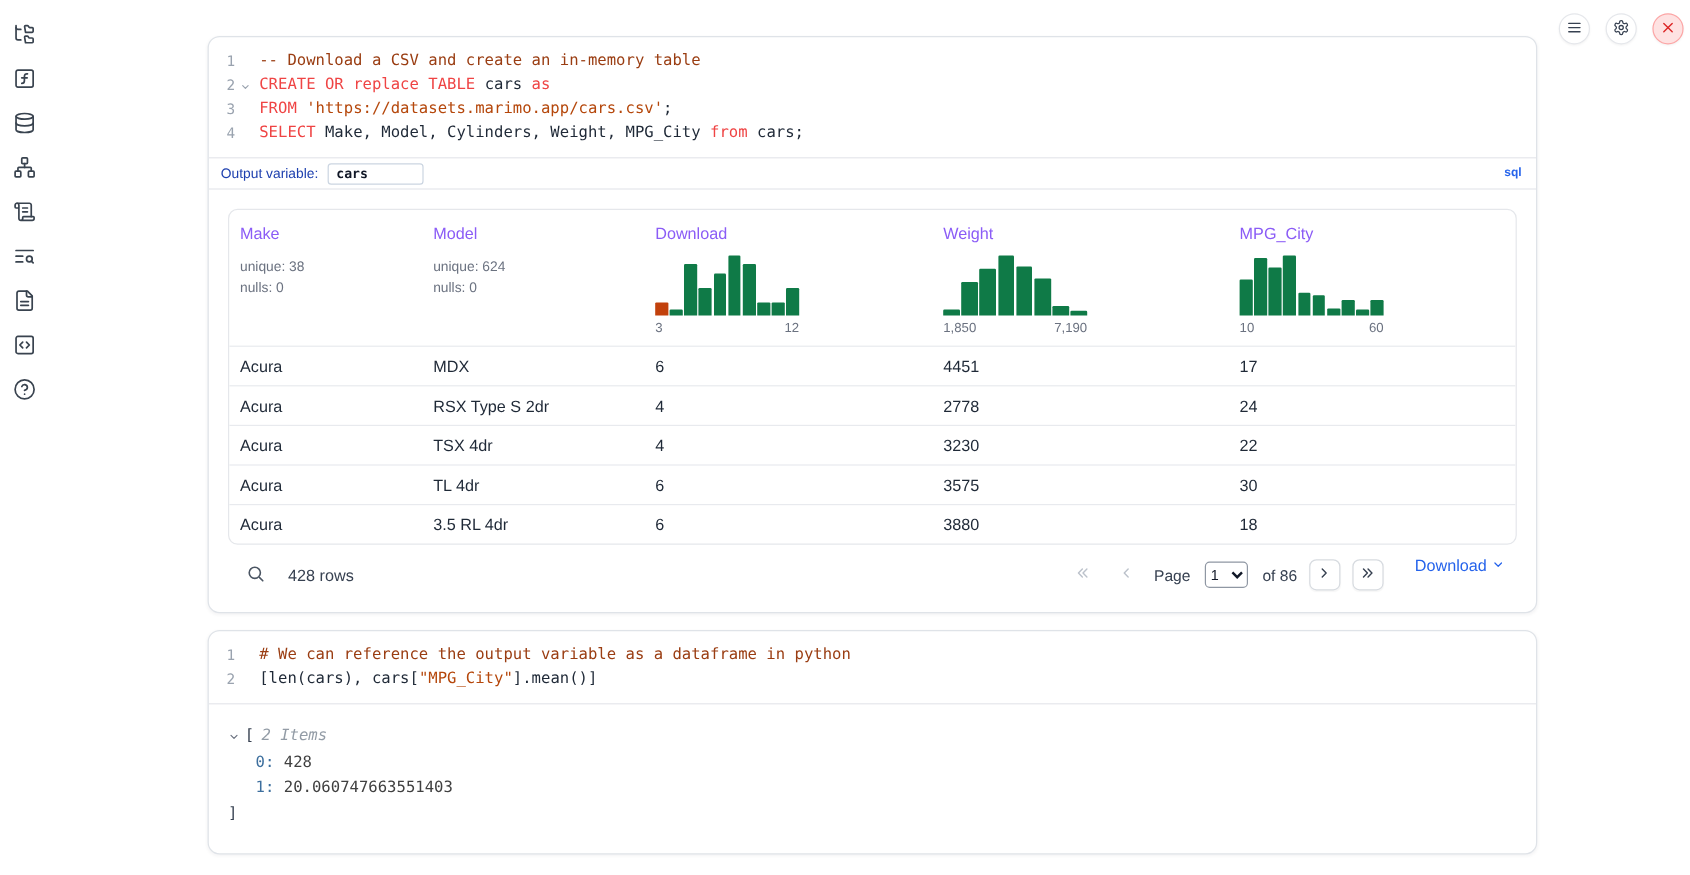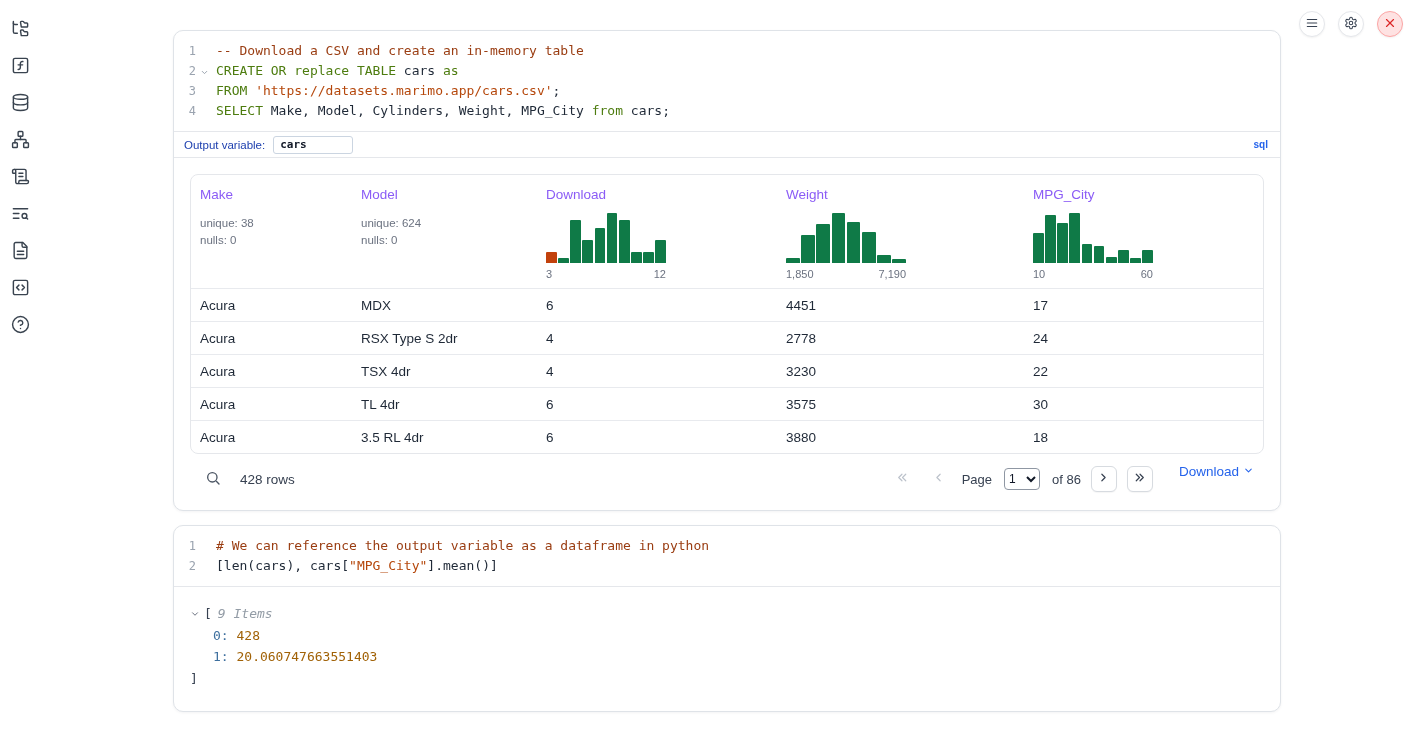--- a/index.html
+++ b/index.html
@@ -20,21 +20,21 @@
   .cell{border:1px solid #dfe3e8;border-radius:10px;background:#fff;box-shadow:0 1px 3px rgba(16,24,40,.05);margin-top:30px;overflow:hidden}
   .cell2{margin-top:14px}
 
   
   .code{padding:10px 0;font-family:"DejaVu Sans Mono","Liberation Mono",monospace;font-size:13px}
   .cline{display:flex;line-height:20px;white-space:pre}
   .gutter{width:22px;text-align:right;color:#9aa3af;font-size:12px;flex:none}
   .fold{width:16px;flex:none;color:#9aa3af;display:flex;align-items:flex-start;justify-content:center}
   .fold svg{width:9px;height:9px;margin-top:7px}
   .ctext{padding-left:4px}
-  .tok-kw{color:#4d7c0f}
+  .tok-kw{color:#ef4444}
   .tok-str{color:#b5470b}
   .tok-comment{color:#9a3d12}
   .tok-pl{color:#1f2937}
 
   
   .outvar{border-top:1px solid #e5e7eb;height:26px;display:flex;align-items:center;padding:0 12px 0 10px;gap:8px}
   .outvar-label{font-size:11.5px;font-weight:400;color:#1e40af}
   .outvar-input{width:80px;height:18px;border:1px solid #cbd5e1;border-radius:3px;font-family:"DejaVu Sans Mono","Liberation Mono",monospace;font-size:11px;font-weight:600;padding:0 6px;color:#111827}
   .flex1{flex:1}
   .lang{font-size:10px;color:#2563eb;font-weight:700}
@@ -69,21 +69,21 @@
 
   
   .py-output{border-top:1px solid #e5e7eb;padding:16px 16px 22px;font-family:"DejaVu Sans Mono","Liberation Mono",monospace;font-size:13px;line-height:21.5px}
   .tree-line{display:flex;align-items:center;gap:4px}
   .tree-chev{color:#6b7280;display:flex;cursor:pointer}
   .tree-chev svg{width:10px;height:10px}
   .bracket{color:#374151}
   .items-label{font-style:italic;color:#939ca6;margin-left:2px}
   .tree-entry{padding-left:23px}
   .tree-key{color:#3d6f9e}
-  .tree-val{color:#a16207}
+  .tree-val{color:#404040}
 </style>
 </head>
 <body>
 
 <nav class="sidebar">
   <button class="side-btn">
       <span><svg viewBox="0 0 24 24" fill="none" stroke="currentColor" stroke-width="1.8" stroke-linecap="round" stroke-linejoin="round">
           <path d="M13 10h7a1 1 0 0 0 1-1V6a1 1 0 0 0-1-1h-2.5a1 1 0 0 1-.8-.4l-.9-1.2A1 1 0 0 0 15 3h-2a1 1 0 0 0-1 1Z"></path>
           <path d="M13 21h7a1 1 0 0 0 1-1v-3a1 1 0 0 0-1-1h-2.88a1 1 0 0 1-.9-.55l-.44-.9a1 1 0 0 0-.9-.55H13a1 1 0 0 0-1 1Z"></path>
           <path d="M3 5a2 2 0 0 0 2 2h3"></path>
@@ -352,21 +352,21 @@
         <div class="cline"><span class="gutter">2</span><span class="fold"></span><span class="ctext"><span class="tok-pl">[len(cars), cars[</span><span class="tok-str">"MPG_City"</span><span class="tok-pl">].mean()]</span></span></div>
       </div>
     <div class="py-output">
       <div class="tree-line">
         <span class="tree-chev">
             <svg viewBox="0 0 24 24" fill="none" stroke="currentColor" stroke-width="2.4" stroke-linecap="round" stroke-linejoin="round">
               <path d="m6 9 6 6 6-6"></path>
             </svg>
           </span>
         <span class="bracket">[</span>
-        <span class="items-label">9 Items</span>
+        <span class="items-label">2 Items</span>
       </div>
       <div class="tree-entry">
         <span class="tree-key">0:</span>
         <span class="tree-val">428</span>
       </div>
       <div class="tree-entry">
         <span class="tree-key">1:</span>
         <span class="tree-val">20.060747663551403</span>
       </div>
       <div class="bracket">]</div>

